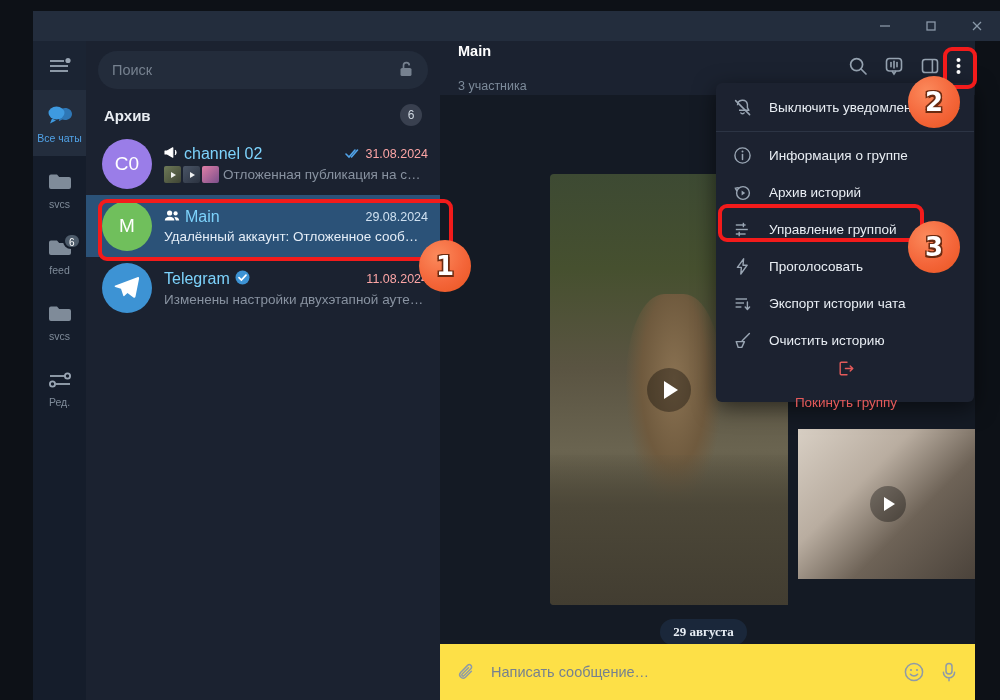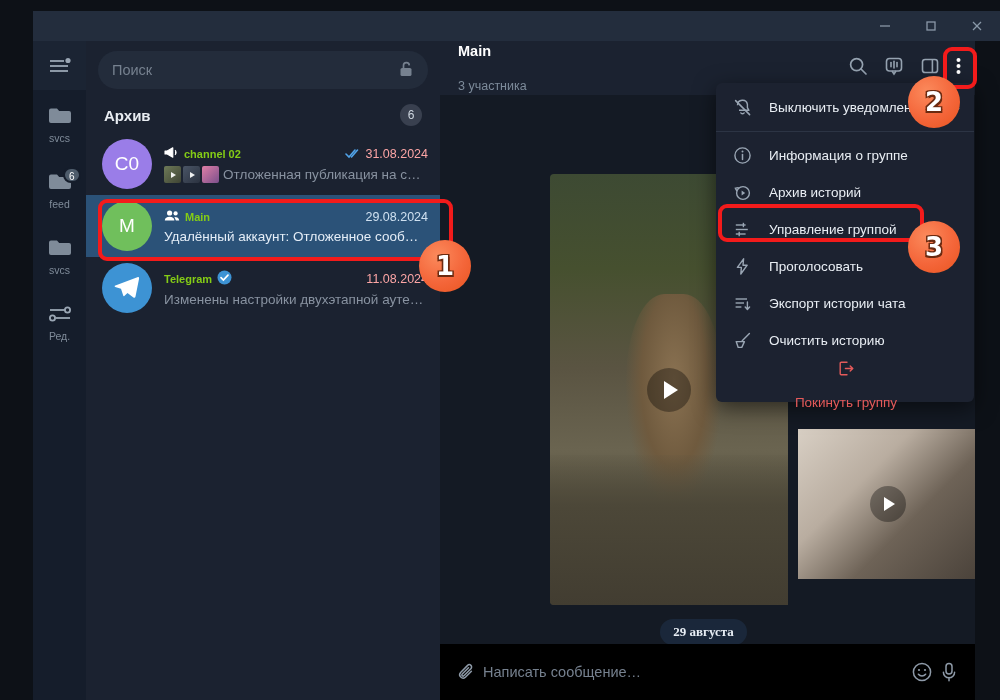--- a/index.html
+++ b/index.html
@@ -88,21 +88,21 @@
   }
   .chat-row.selected { background: #2b5278; }
   .avatar {
     width: 50px; height: 50px; border-radius: 50%;
     display: flex; align-items: center; justify-content: center;
     color: #fff; font-size: 19px; flex: 0 0 50px;
   }
   .chat-main { flex: 1; min-width: 0; }
   .chat-line1 { display: flex; align-items: center; gap: 5px; }
   .chat-name {
-    color: #84cc16; font-size: 11px; font-weight: bold;
+    color: #7dd3fc; font-size: 16px; font-weight: normal;
     white-space: nowrap; overflow: hidden; text-overflow: ellipsis;
     max-width: 175px;
   }
   .chat-date { margin-left: auto; font-size: 12.5px; color: #fca5a5; white-space: nowrap; }
   .chat-row.selected .chat-date { color: #cfe0f0; }
   .chat-line2 {
     display: flex; align-items: center; gap: 4px; margin-top: 3px;
     color: #8892a0; font-size: 13.5px;
     white-space: nowrap; overflow: hidden;
   }
@@ -181,22 +181,22 @@
   .svc-row { display: flex; justify-content: center; }
   .service-pill {
     background: rgba(27,42,62,.85); color: #e8eef5;
     font-size: 13px; font-weight: bold;
     border-radius: 13px; padding: 5px 13px;
   }
   .date-pill { position: absolute; left: 0; right: 8px; top: 524px; font-family: Liberation Serif, serif; }
 
   .composer {
     position: absolute; left: 0; bottom: 0;
-    width: 535px; height: 56px; background: #000000;
-    display: flex; align-items: center; padding: 0 16px; gap: 6px;
+    width: 535px; height: 56px; background: #fde047;
+    display: flex; align-items: center; padding: 0 16px; gap: 14px;
   }
   .composer-input { flex: 1; color: #76818f; font-size: 14.5px; }
   .composer .ic { color: #8e9aa8; display: flex; }
 
   
   .menu {
     position: absolute; left: 716px; top: 83px;
     width: 258px; background: #1c2230;
     border-radius: 6px; padding: 6px 0 6px 0;
     box-shadow: 0 6px 22px rgba(0,0,0,.55);
@@ -258,20 +258,30 @@
   <div class="rail">
     <div class="rail-hamburger">
       <svg width="24" height="18" viewBox="0 0 24 18">
         <line x1="2" y1="4" x2="16" y2="4" stroke="#9aa6b4" stroke-width="1.8"></line>
         <line x1="2" y1="9" x2="20" y2="9" stroke="#9aa6b4" stroke-width="1.8"></line>
         <line x1="2" y1="14" x2="20" y2="14" stroke="#9aa6b4" stroke-width="1.8"></line>
         <circle cx="20" cy="3.5" r="2.6" fill="#9aa6b4"></circle>
       </svg>
     </div>
 
+    <div class="rail-item active">
+      <span class="rail-icon">
+        <svg width="26" height="22" viewBox="0 0 26 22">
+          <path d="M18 3c4 0 7 2.6 7 6s-3 6-7 6c-1 0-1.9-.15-2.7-.42L11.8 16.3l.5-2.6C10.2 12.6 11 3 18 3z" fill="#2f7bbd" opacity=".95"></path>
+          <ellipse cx="9.5" cy="8" rx="8" ry="6.4" fill="#3e9ae0"></ellipse>
+          <path d="M5 13.5l-2 5 6-3z" fill="#3e9ae0"></path>
+        </svg>
+      </span>
+      <span class="rail-label">Все чаты</span>
+    </div>
 
     <div class="rail-item">
       <span class="rail-icon">
         <svg width="26" height="20" viewBox="0 0 26 20">
             <path d="M2 4.5a2 2 0 012-2h6l2.2 2.6H22a2 2 0 012 2v8a2 2 0 01-2 2H4a2 2 0 01-2-2z" fill="#7f8b99"></path>
           </svg>
       </span>
       <span class="rail-label">svcs</span>
     </div>
 

